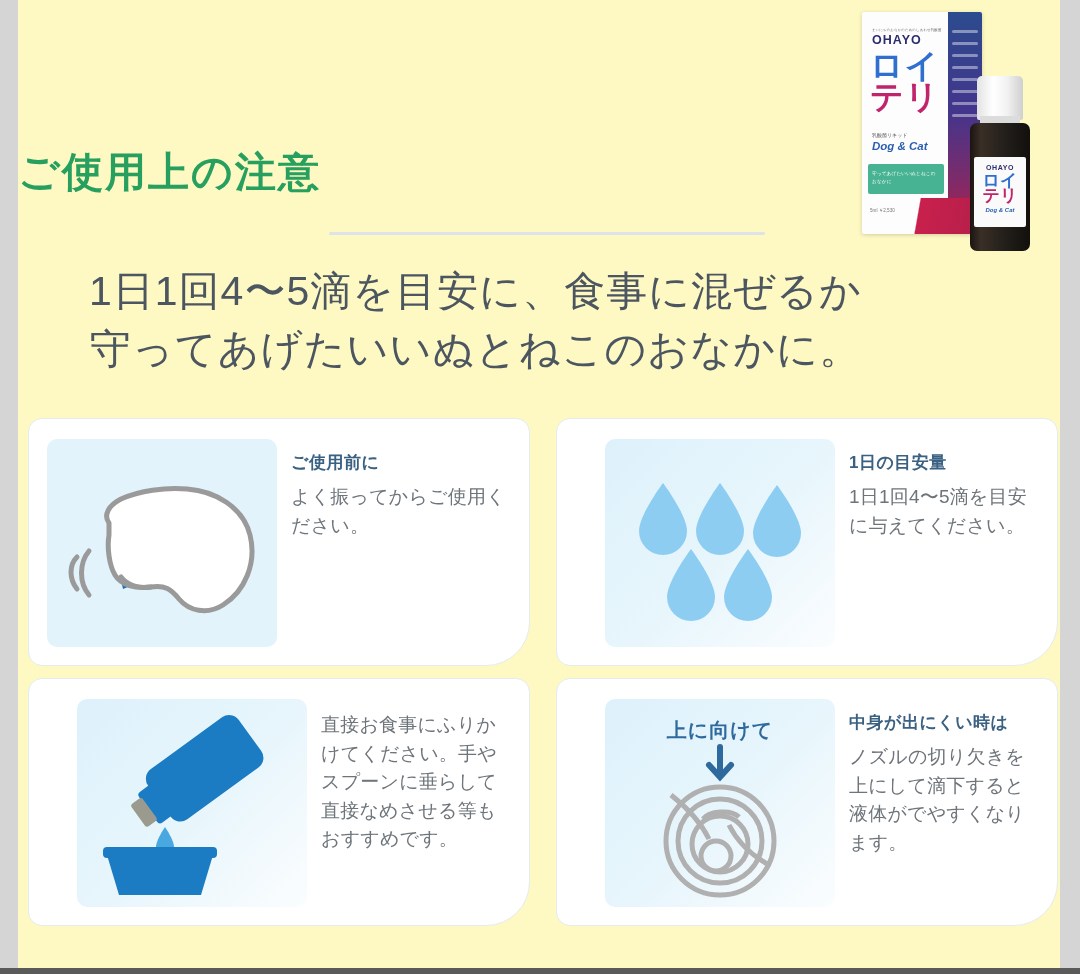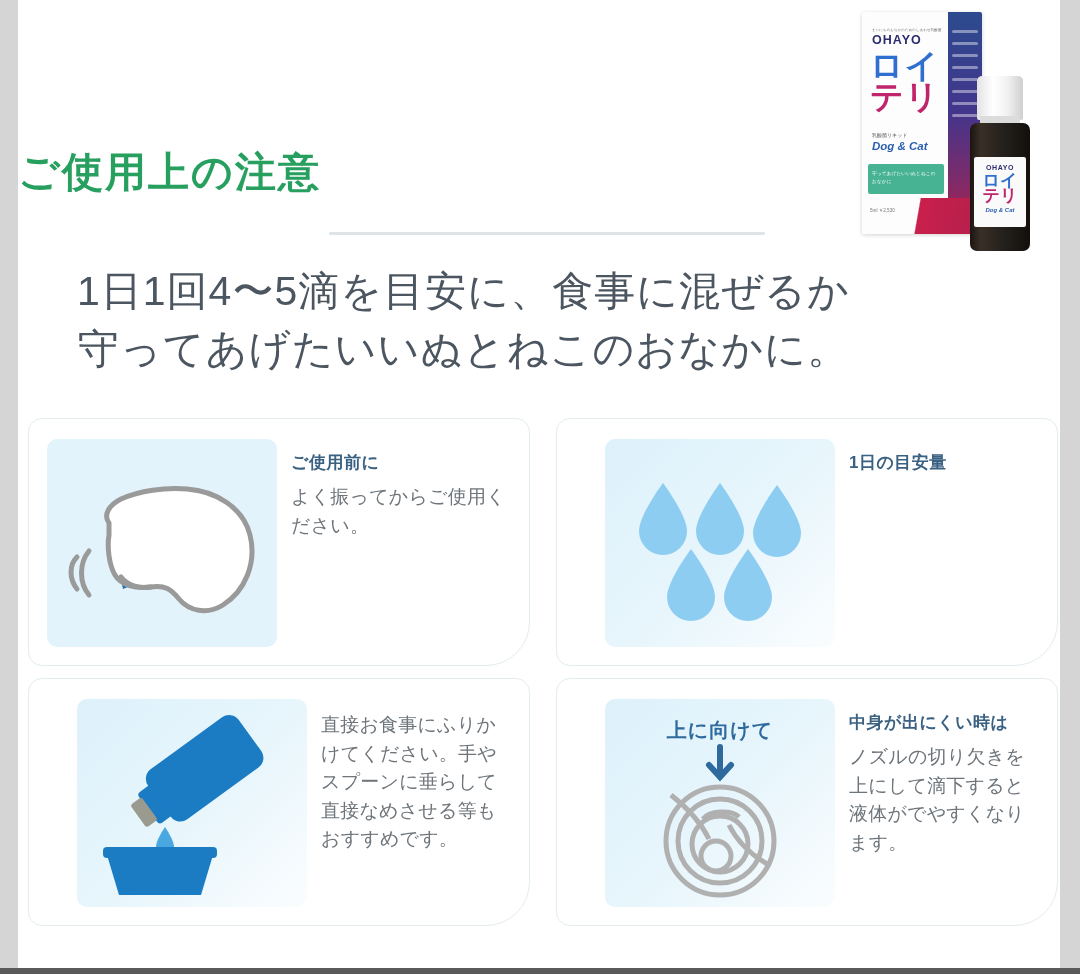--- a/index.html
+++ b/index.html
@@ -12,21 +12,21 @@
     background: #d5d5d5;
     font-family: "Liberation Sans", "DejaVu Sans", sans-serif;
     overflow: hidden;
   }
   .page {
     position: absolute;
     left: 18px;
     top: 0;
     width: 1042px;
     height: 968px;
-    background: #ffffff;
+    background: #fef9c3;
     overflow: hidden;
   }
   .bottom-rule {
     position: absolute;
     left: 0;
     top: 968px;
     width: 1080px;
     height: 6px;
     background: #5a5a5a;
   }
@@ -244,20 +244,21 @@
   .subtitle {
     position: absolute;
     left: 0;
     top: 262px;
     width: 891px;
     text-align: center;
     font-size: 41px;
     color: #4c5660;
     line-height: 1.42;
     letter-spacing: 1px;
+    padding-left: 12px;
   }
 
   
   .cards {
     position: absolute;
     left: 10px;
     top: 418px;
     width: 1030px;
     display: grid;
     grid-template-columns: 516px 516px;
@@ -411,20 +412,21 @@
             <path d="M58 44 C58 44 34 76 34 92 a24 24 0 0 0 48 0 C82 76 58 44 58 44 Z"></path>
             <path d="M115 44 C115 44 91 76 91 92 a24 24 0 0 0 48 0 C139 76 115 44 115 44 Z"></path>
             <path d="M172 46 C172 46 148 78 148 94 a24 24 0 0 0 48 0 C196 78 172 46 172 46 Z"></path>
             <path d="M86 110 C86 110 62 142 62 158 a24 24 0 0 0 48 0 C110 142 86 110 86 110 Z"></path>
             <path d="M143 110 C143 110 119 142 119 158 a24 24 0 0 0 48 0 C167 142 143 110 143 110 Z"></path>
           </g>
         </svg>
       </div>
       <div class="card-text">
         <div class="card-heading">1日の目安量</div>
+        <div class="card-body">1日1回4〜5滴を目安に与えてください。</div>
       </div>
     </div>
 
     <div class="card">
       <div class="card-figure fade">
         <svg class="fig-svg" width="230" height="208" viewBox="0 0 230 208">
           <g transform="rotate(-36 120 86)">
             <rect x="80" y="46" width="112" height="62" rx="12" fill="#1b7cc4"></rect>
             <rect x="66" y="58" width="18" height="38" rx="4" fill="#1b7cc4"></rect>
             <rect x="54" y="63" width="14" height="28" rx="3" fill="#9a9a8e"></rect>

